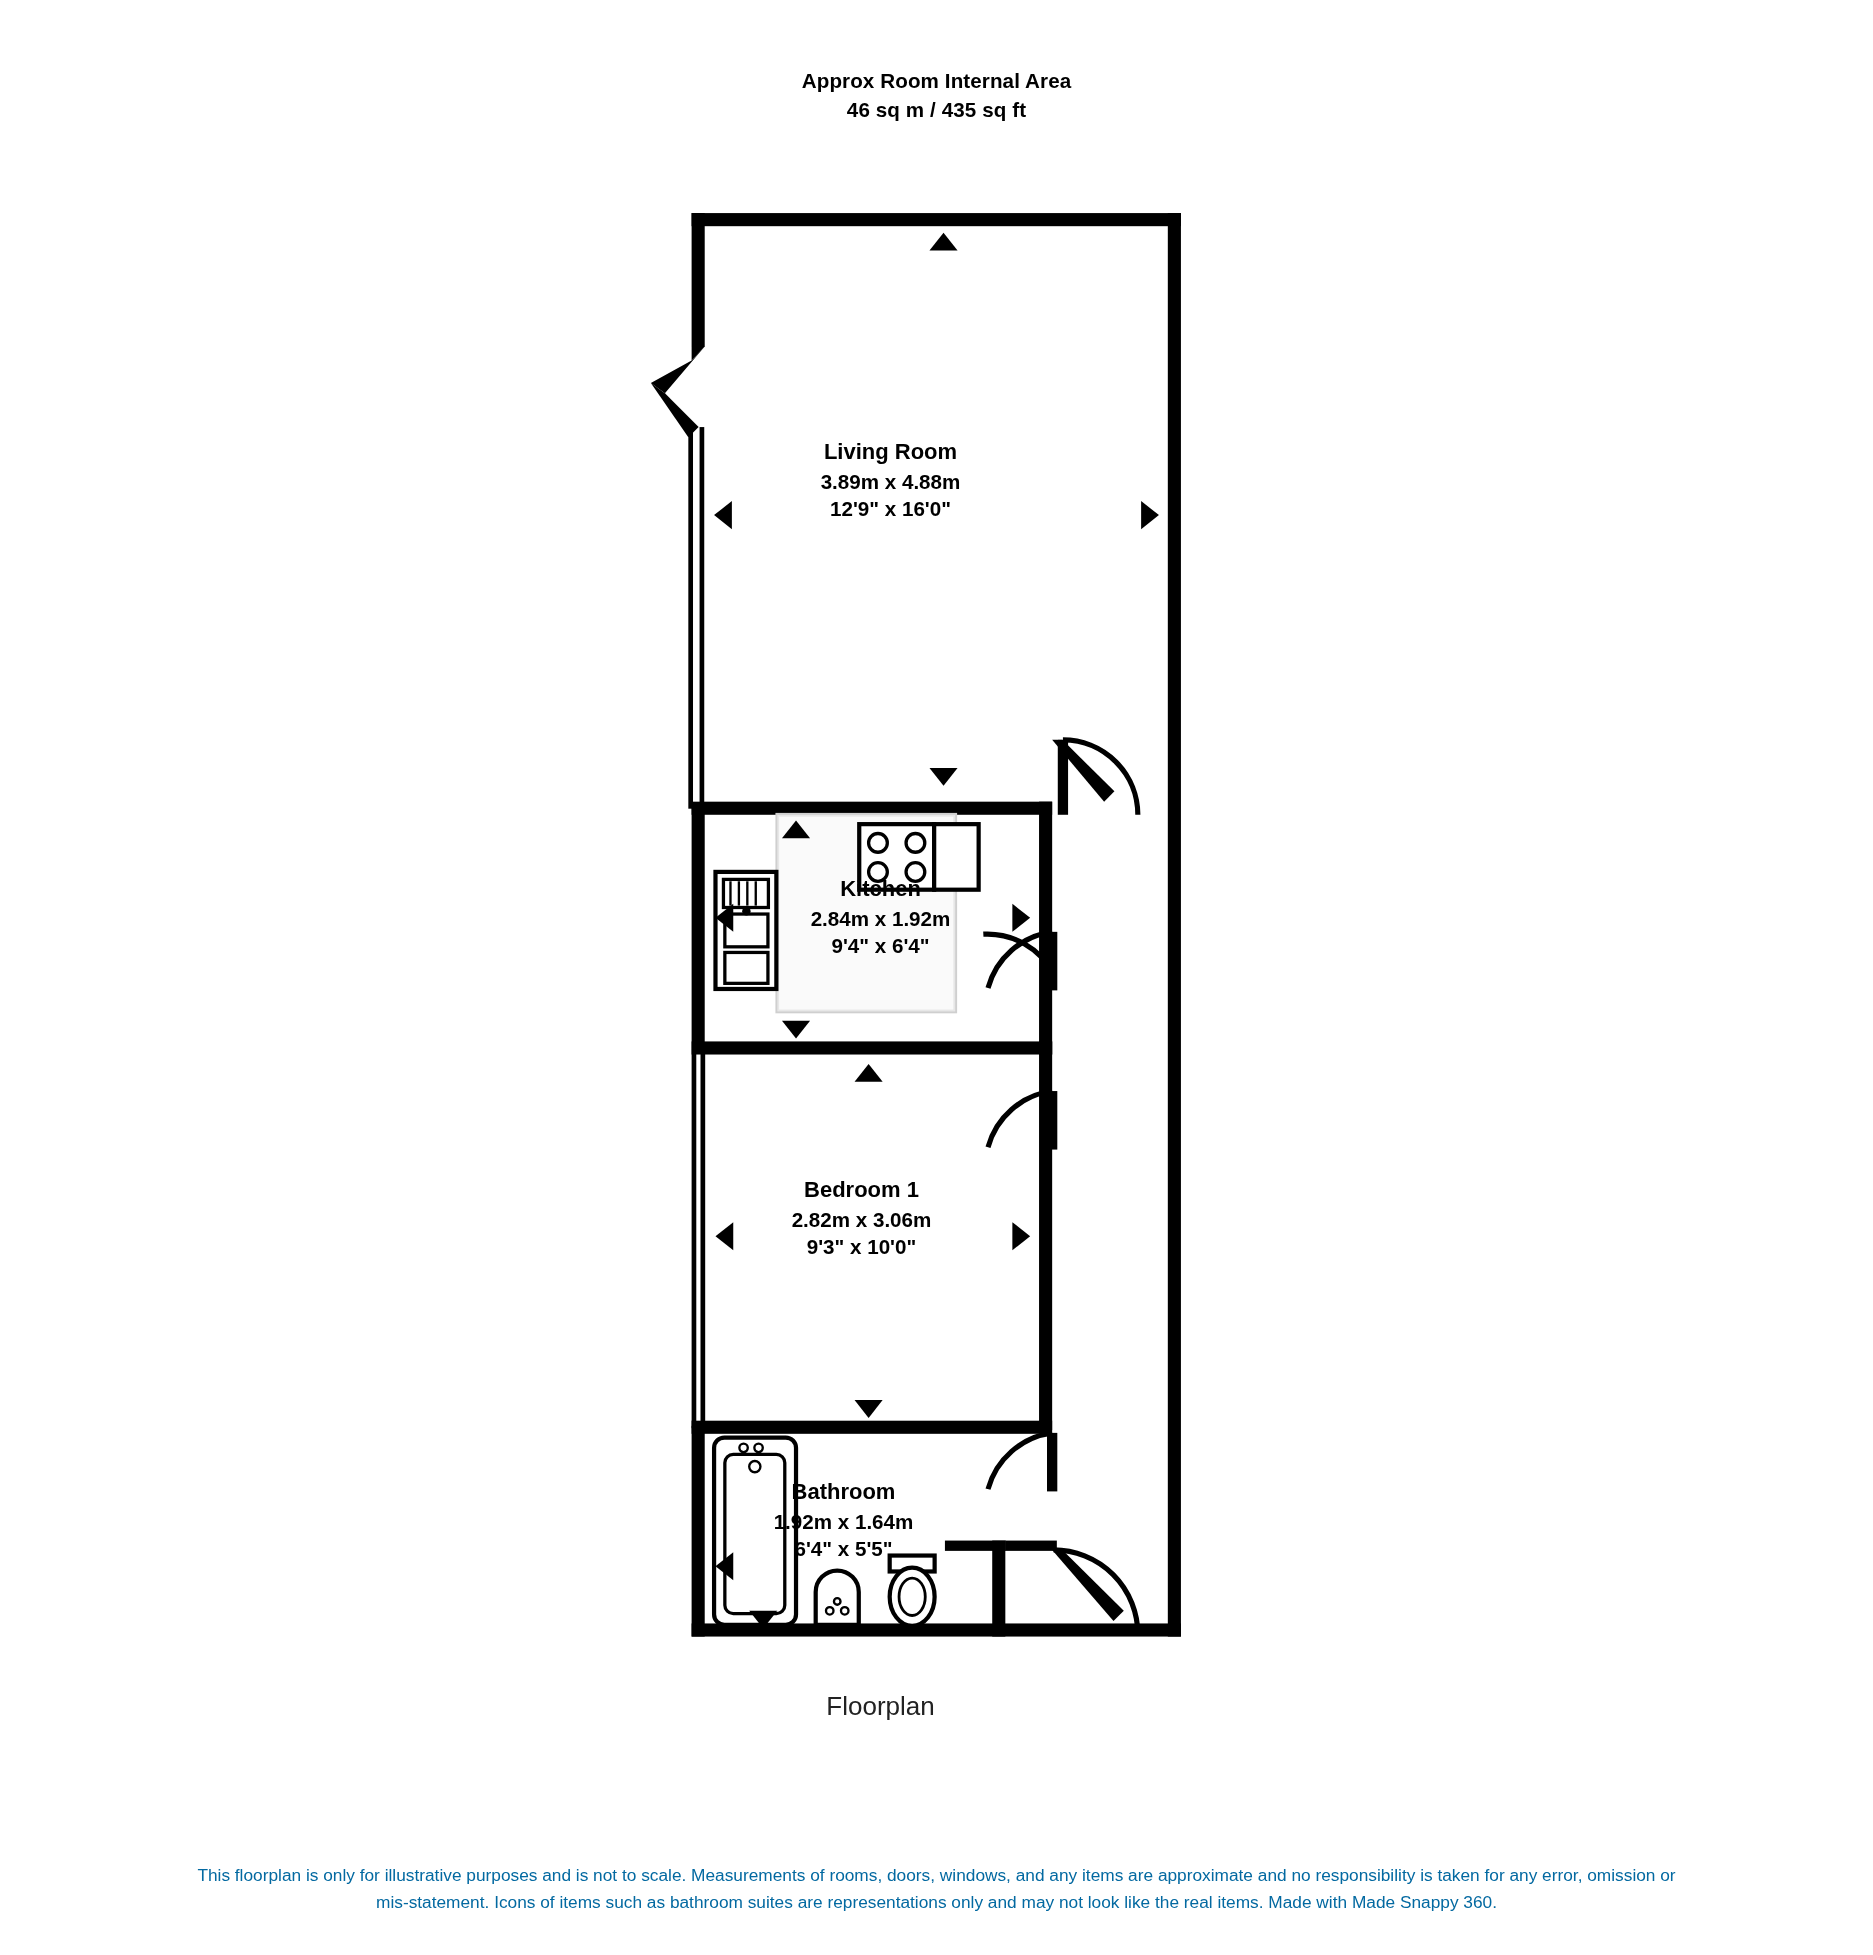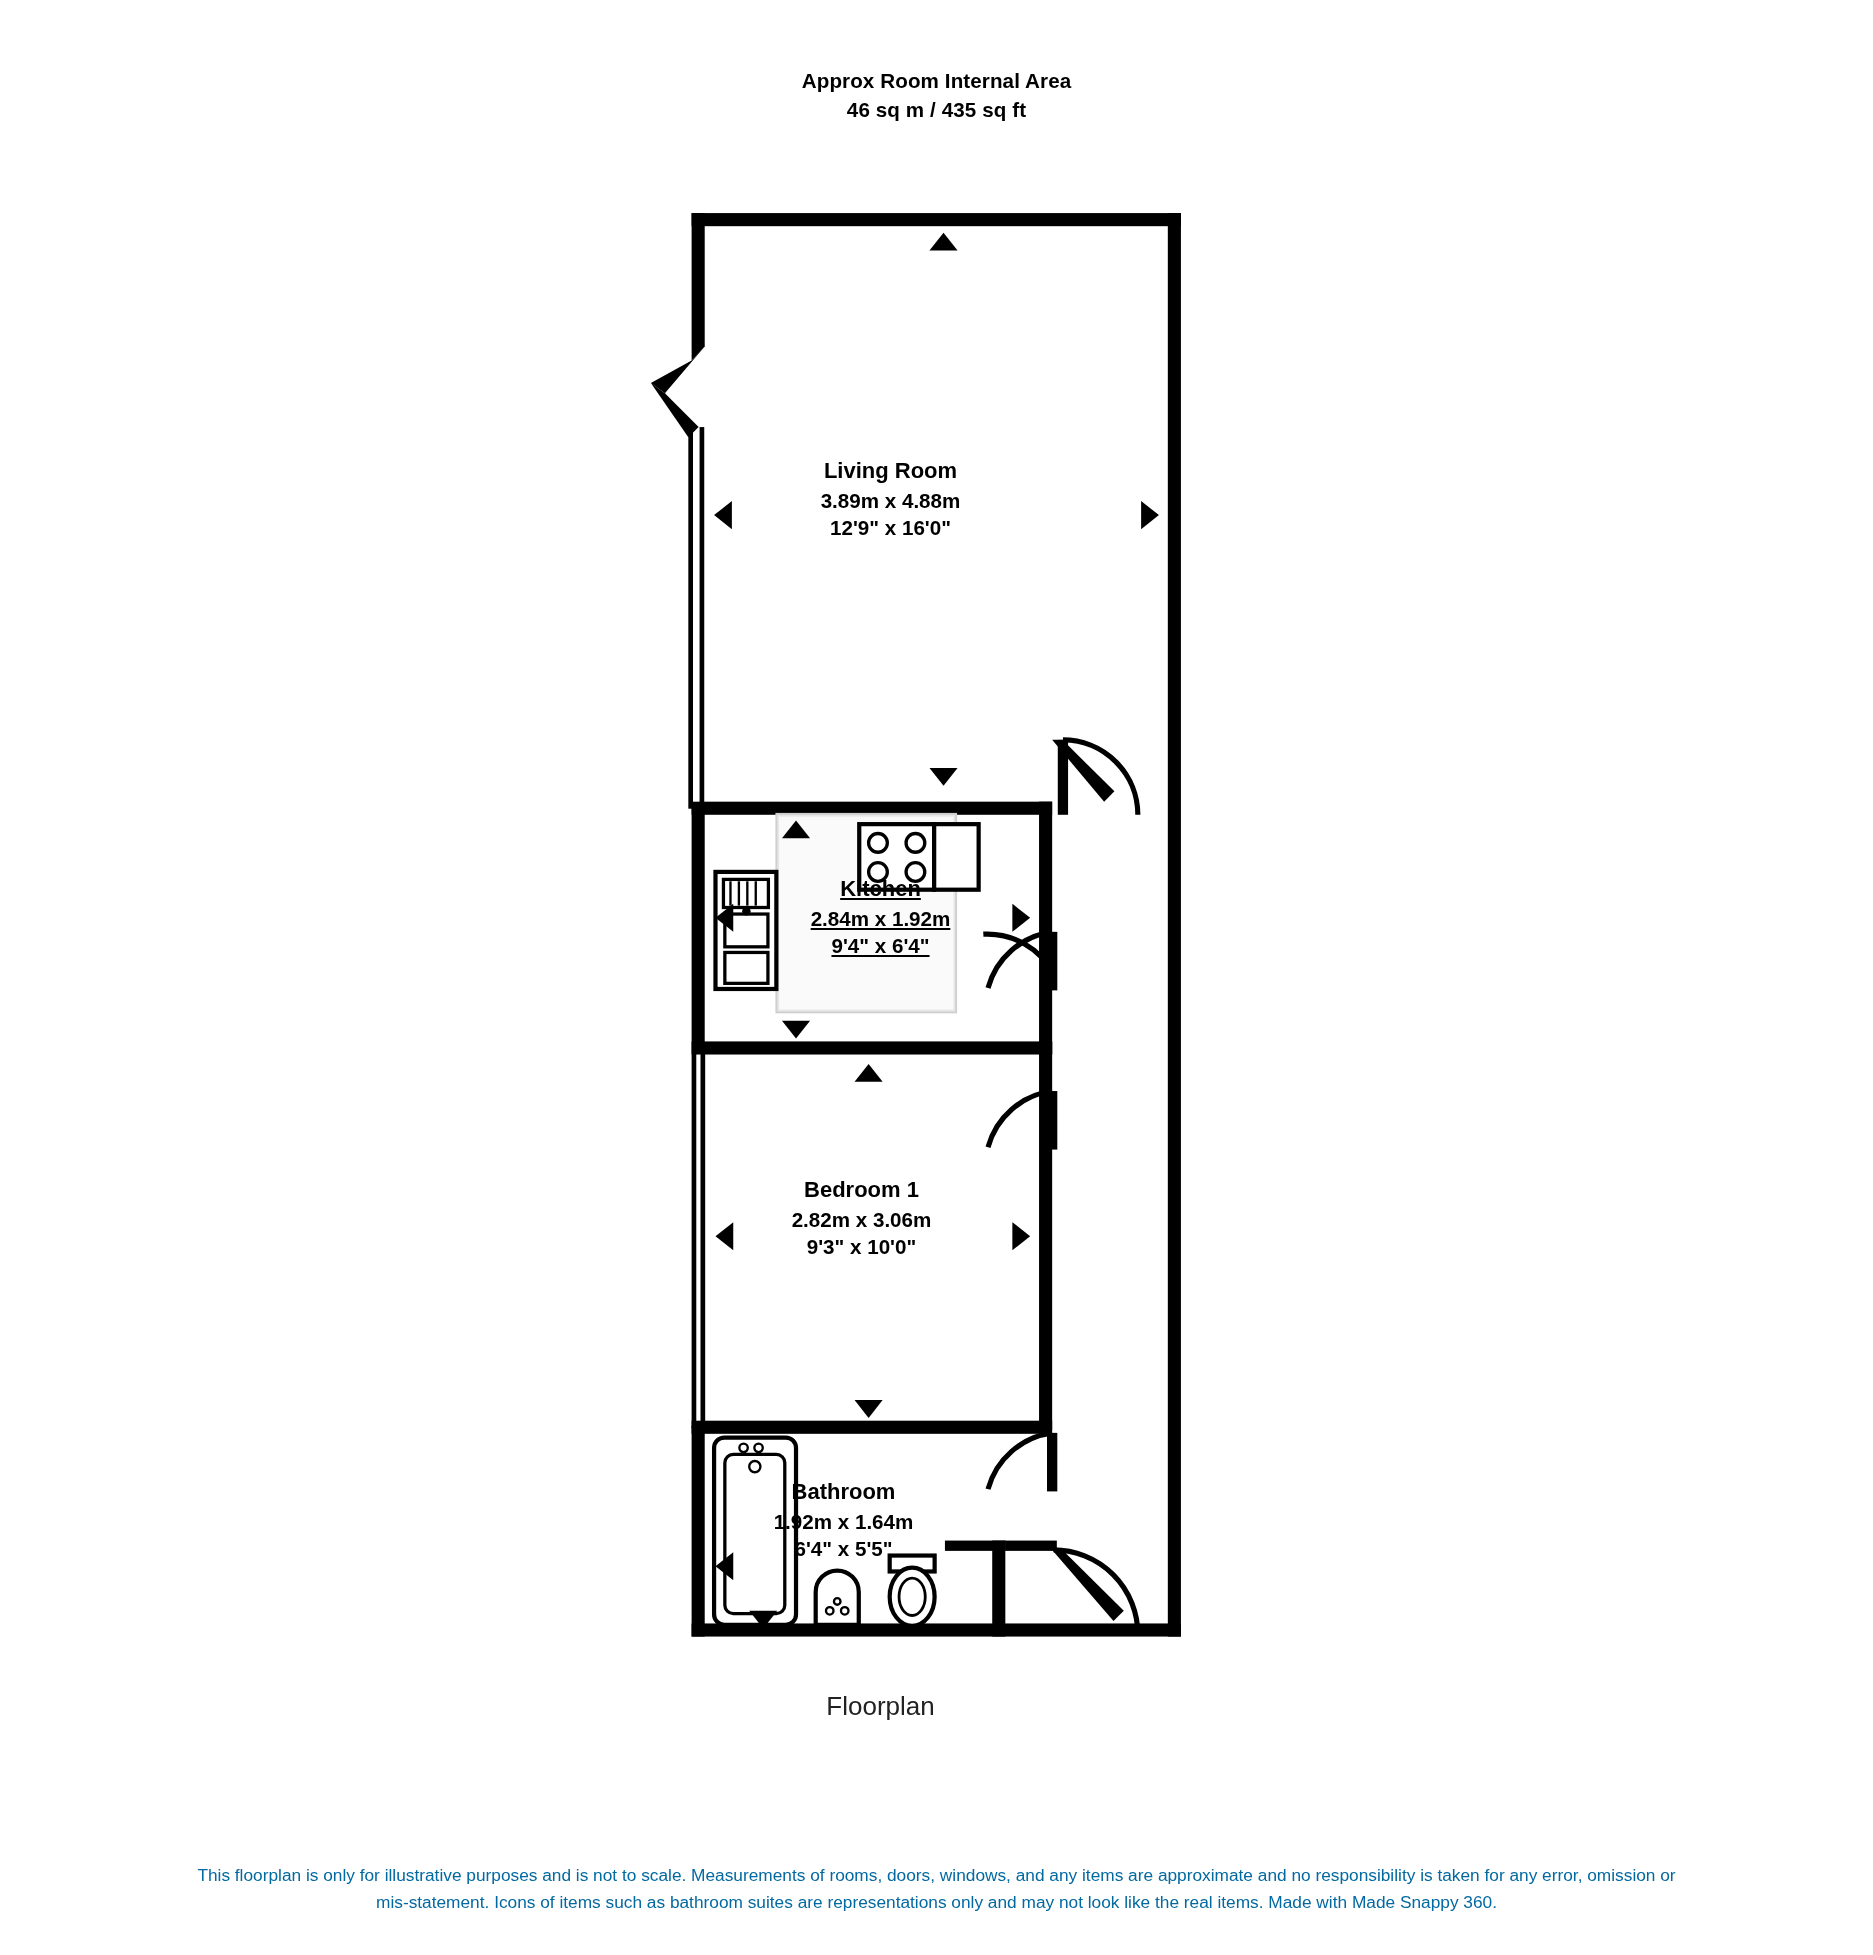--- a/index.html
+++ b/index.html
@@ -54,22 +54,22 @@
   }
   .room-label .dim-m {
     font-size: 20.6px;
     font-weight: bold;
   }
   .room-label .dim-ft {
     font-size: 20.6px;
     font-weight: bold;
   }
 
-  #label-living  { left: 703px; top: 457px;  width: 375px; }
-  #label-kitchen { left: 693px; top: 875px; width: 375px; text-decoration: underline; }
+  #label-living  { left: 703px; top: 438px;  width: 375px; }
+  #label-kitchen { left: 693px; top: 875px; width: 375px; }
   #label-bed1    { left: 674px; top: 1176px; width: 375px; }
   #label-bath    { left: 656px; top: 1478px; width: 375px; text-align: center; }
 
   
   .caption {
     position: absolute;
     left: 693px;
     top: 1691px;
     width: 375px;
     text-align: center;

